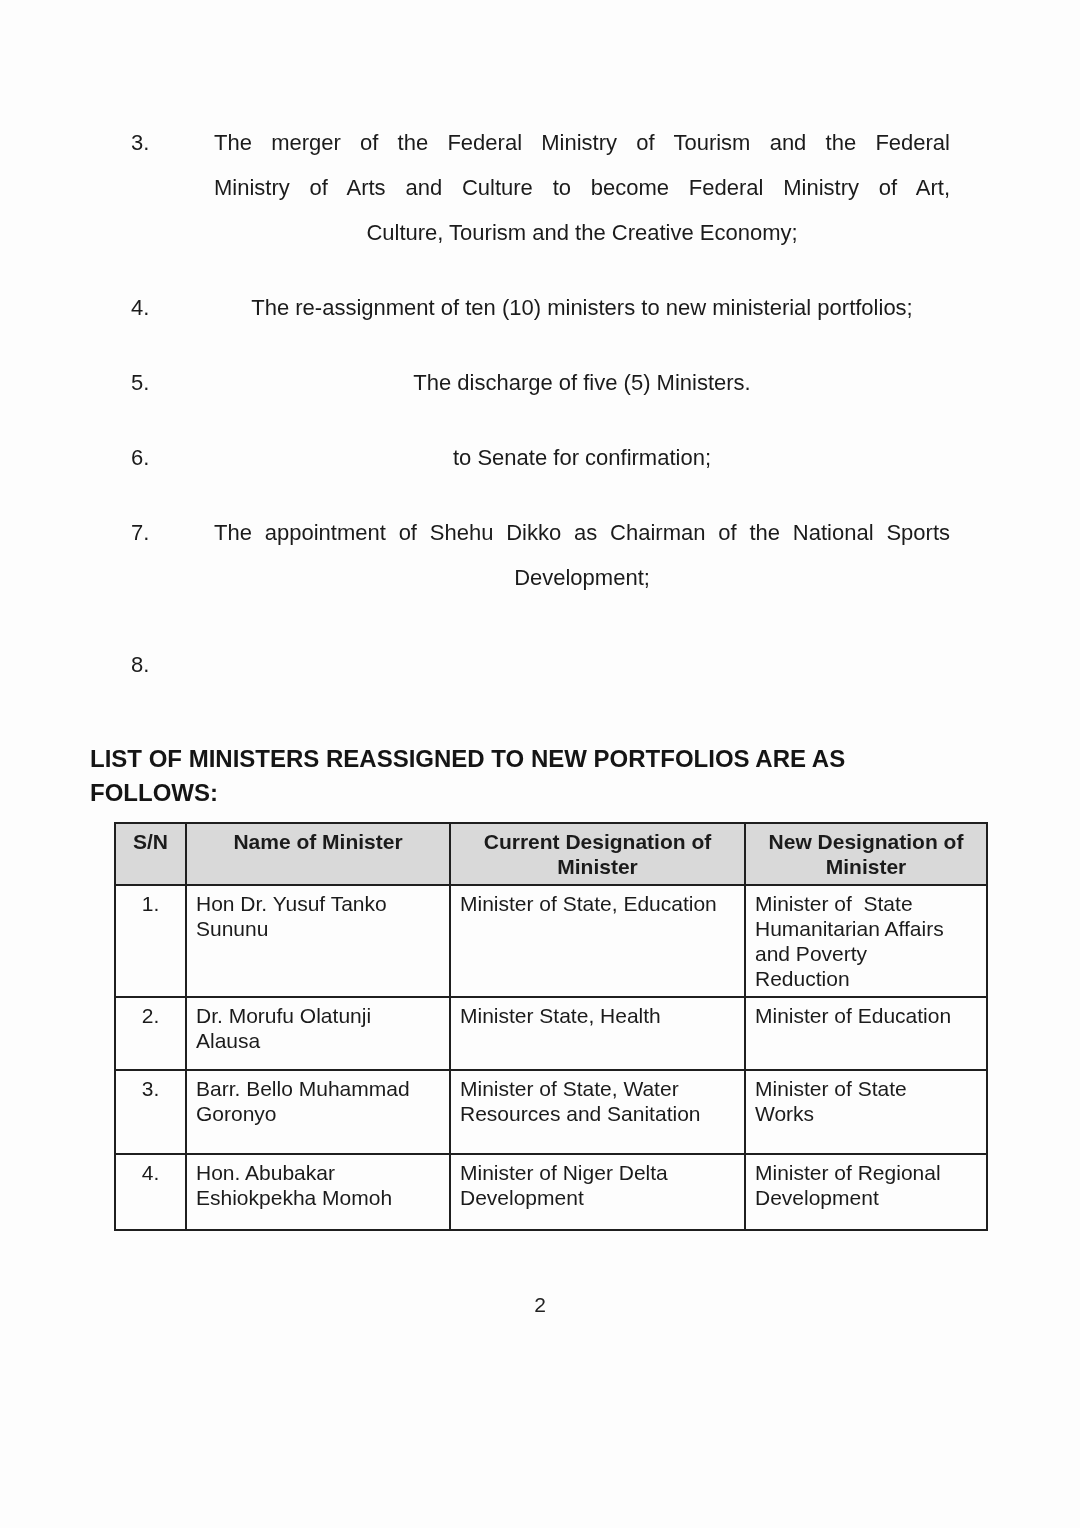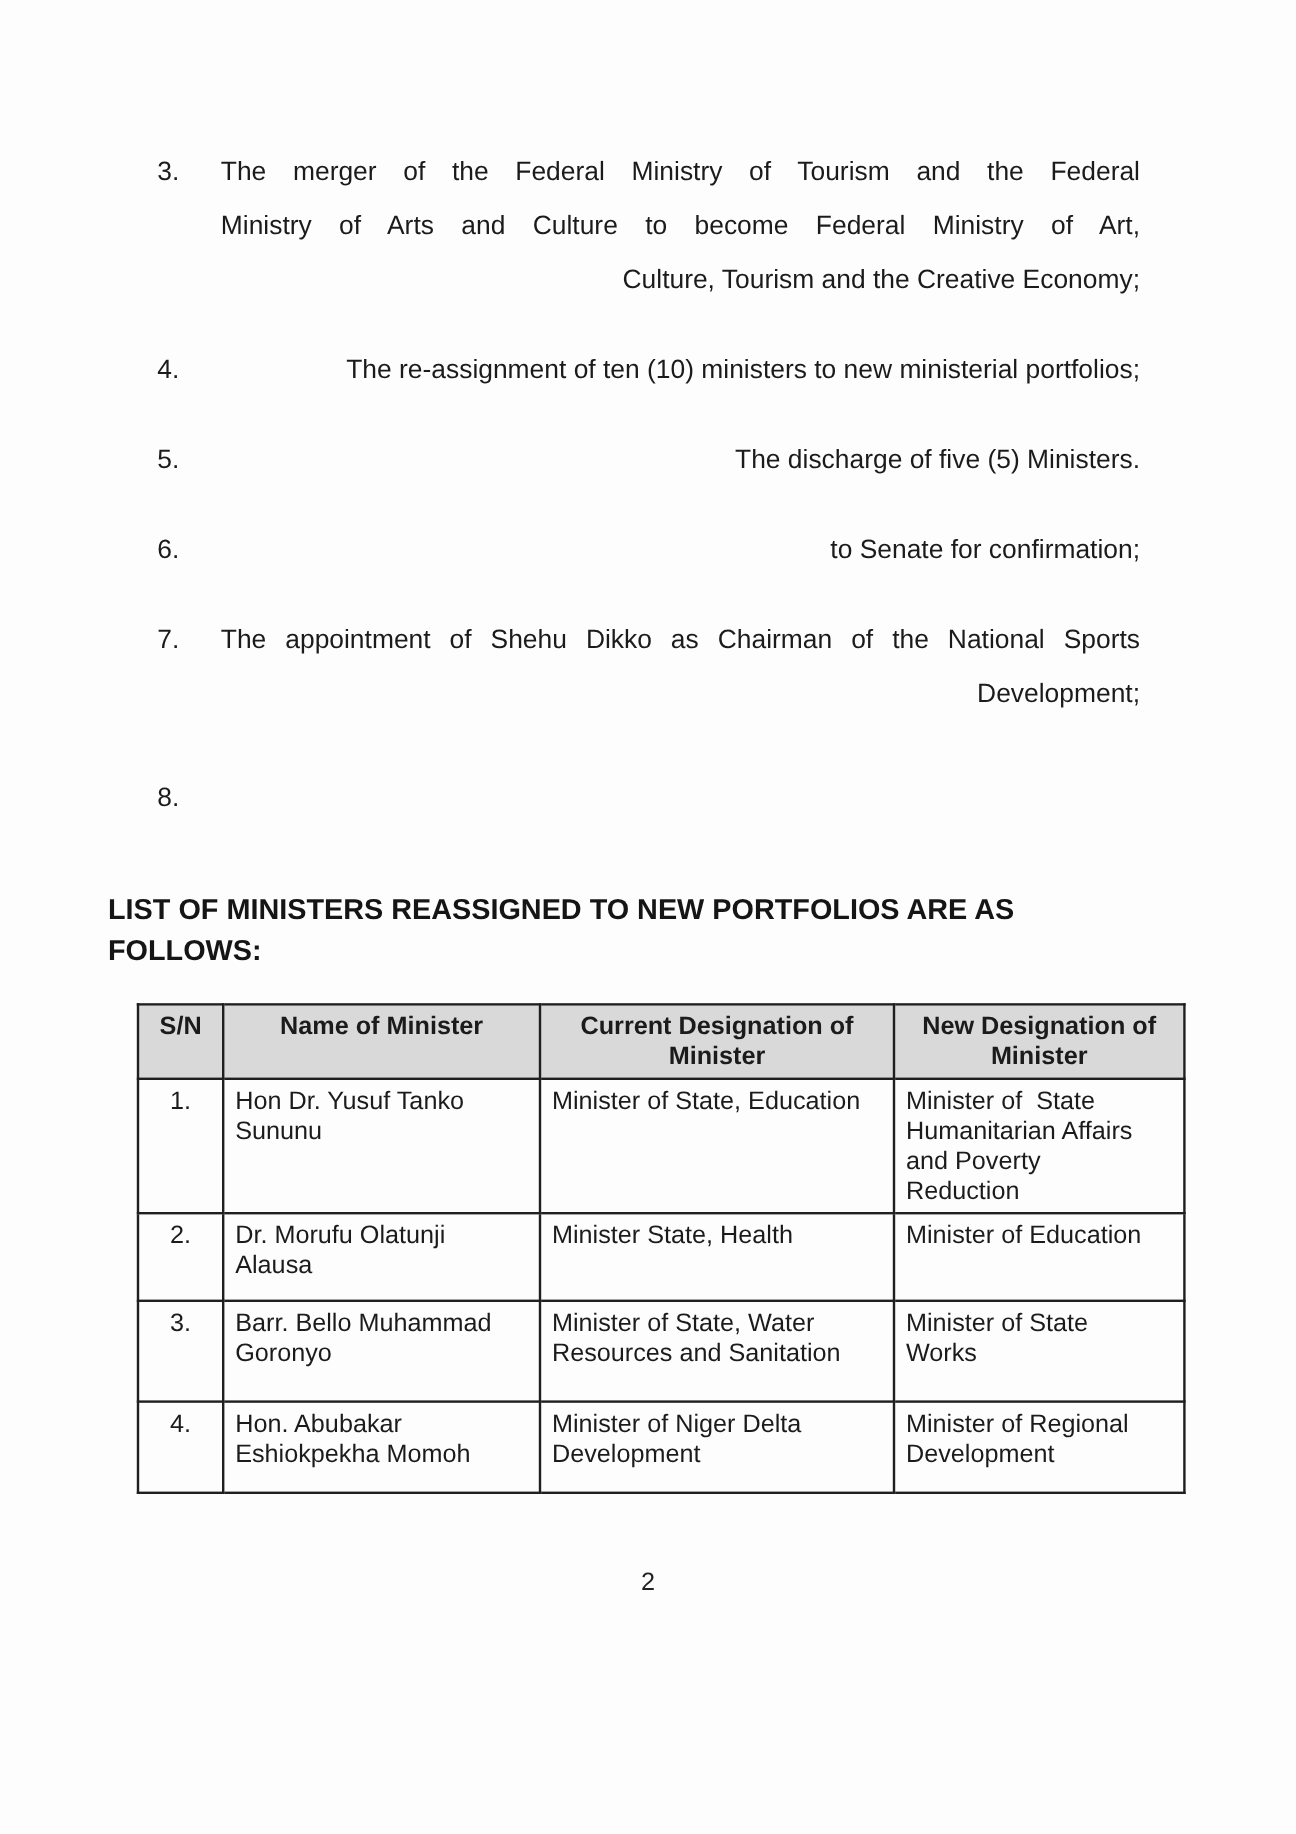--- a/index.html
+++ b/index.html
@@ -11,39 +11,39 @@
     color: #1b1b1b;
     overflow: hidden;
   }
   .page { position: relative; width: 1080px; height: 1528px; background: #fdfdfd; }
 
   .list { padding: 120px 0 0 131px; }
   .list-item { display: flex; margin-bottom: 30px; font-size: 22px; line-height: 45px; }
   .list-item.gap-lg { margin-bottom: 42px; }
   .num { width: 53px; flex: none; }
   .lines { width: 766px; }
-  .line { white-space: nowrap; }
+  .line { white-space: nowrap; margin-left: 30px; }
   .jline { text-align: justify; text-align-last: justify; }
-  .jlast { text-align: right; }
+  .jlast { text-align: center; }
 
   .heading {
     margin: 55px auto 0 90px;
     width: 900px;
     font-size: 24px; font-weight: bold;
     line-height: 34px;
     text-align: left;
     white-space: pre-line;
     color: #151515;
   }
 
   table.ministers {
     border-collapse: collapse;
     table-layout: fixed;
     width: 872px;
-    margin: 26px 0 0 114px;
+    margin: 12px 0 0 114px;
     font-size: 21px;
   }
   table.ministers th, table.ministers td {
     border: 2px solid #1f1f1f;
     vertical-align: top;
     padding: 5px 9px;
     line-height: 25px;
     white-space: pre-wrap;
     overflow: hidden;
   }

